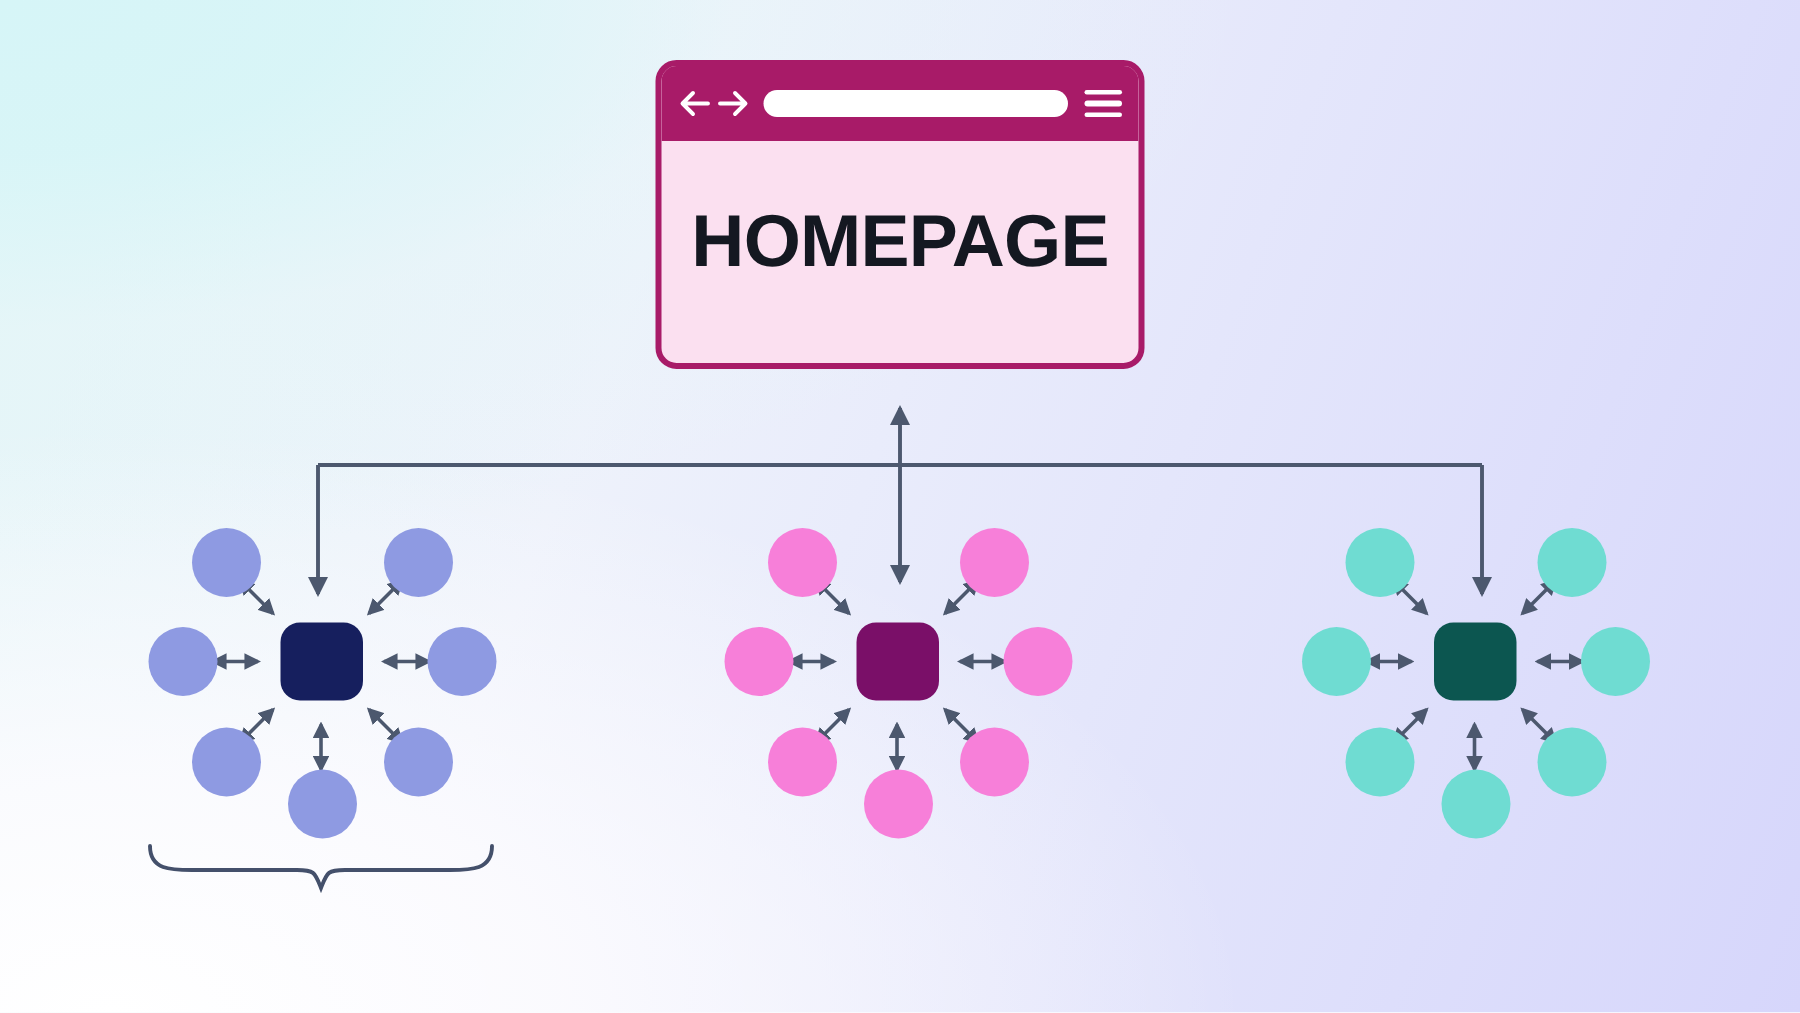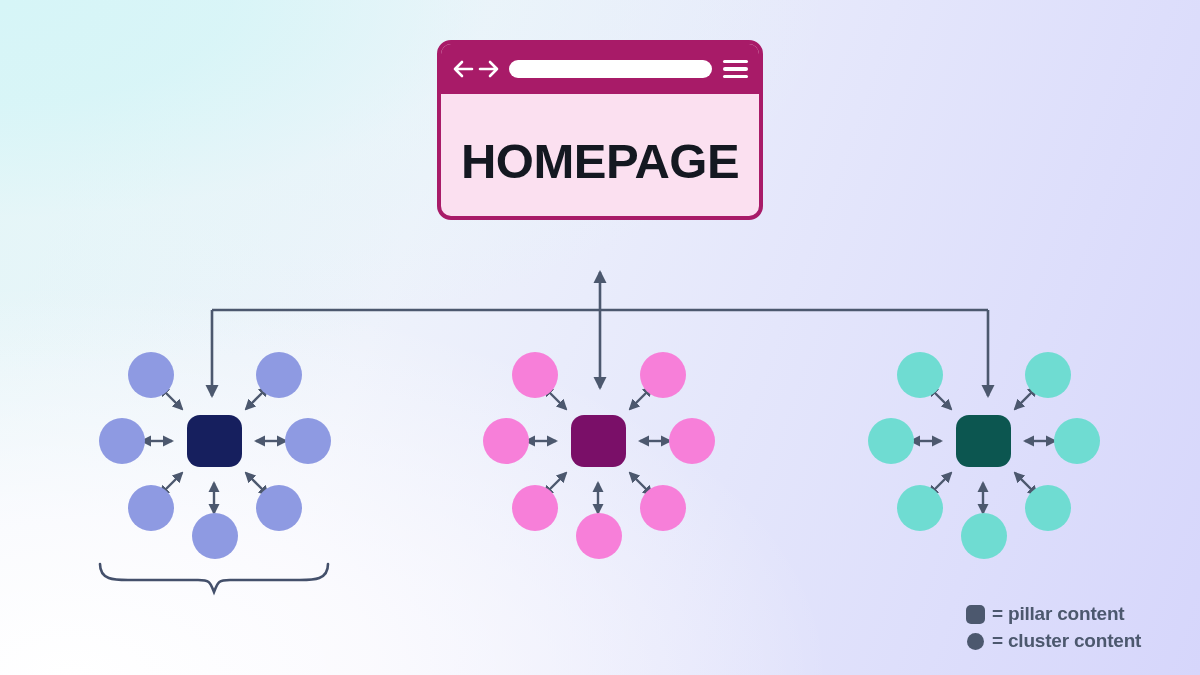--- a/index.html
+++ b/index.html
@@ -29,21 +29,21 @@
     width: 1200px;
     height: 675px;
   }
 
   
   .browser-card {
     position: absolute;
     left: 437px;
     top: 40px;
     width: 326px;
-    height: 180px;
+    height: 206px;
     border: 4px solid #a81b68;
     border-radius: 14px;
     background: #fbe0f0;
     box-sizing: border-box;
     overflow: hidden;
     text-align: center;
   }
   .browser-chrome {
     position: relative;
     height: 50px;
@@ -268,24 +268,14 @@
     <div class="node" style="left:1025px; top:352px;  background:#6fdcd2;"></div>
     <div class="node" style="left:868px;  top:418px;  background:#6fdcd2;"></div>
     <div class="node" style="left:1054px; top:418px;  background:#6fdcd2;"></div>
     <div class="node" style="left:897px;  top:485px;  background:#6fdcd2;"></div>
     <div class="node" style="left:1025px; top:485px;  background:#6fdcd2;"></div>
     <div class="node" style="left:961px;  top:513px;  background:#6fdcd2;"></div>
     <div class="pillar" style="left:956px; top:415px; background:#0c5650;"></div>
   </div>
 
 
-  <div class="legend">
-    <div class="legend-row">
-      <div class="legend-swatch-square"></div>
-      <div class="legend-text">= pillar content</div>
-    </div>
-    <div class="legend-row">
-      <div class="legend-swatch-circle"></div>
-      <div class="legend-text">= cluster content</div>
-    </div>
-  </div>
 
 </div>
 
 </body></html>

